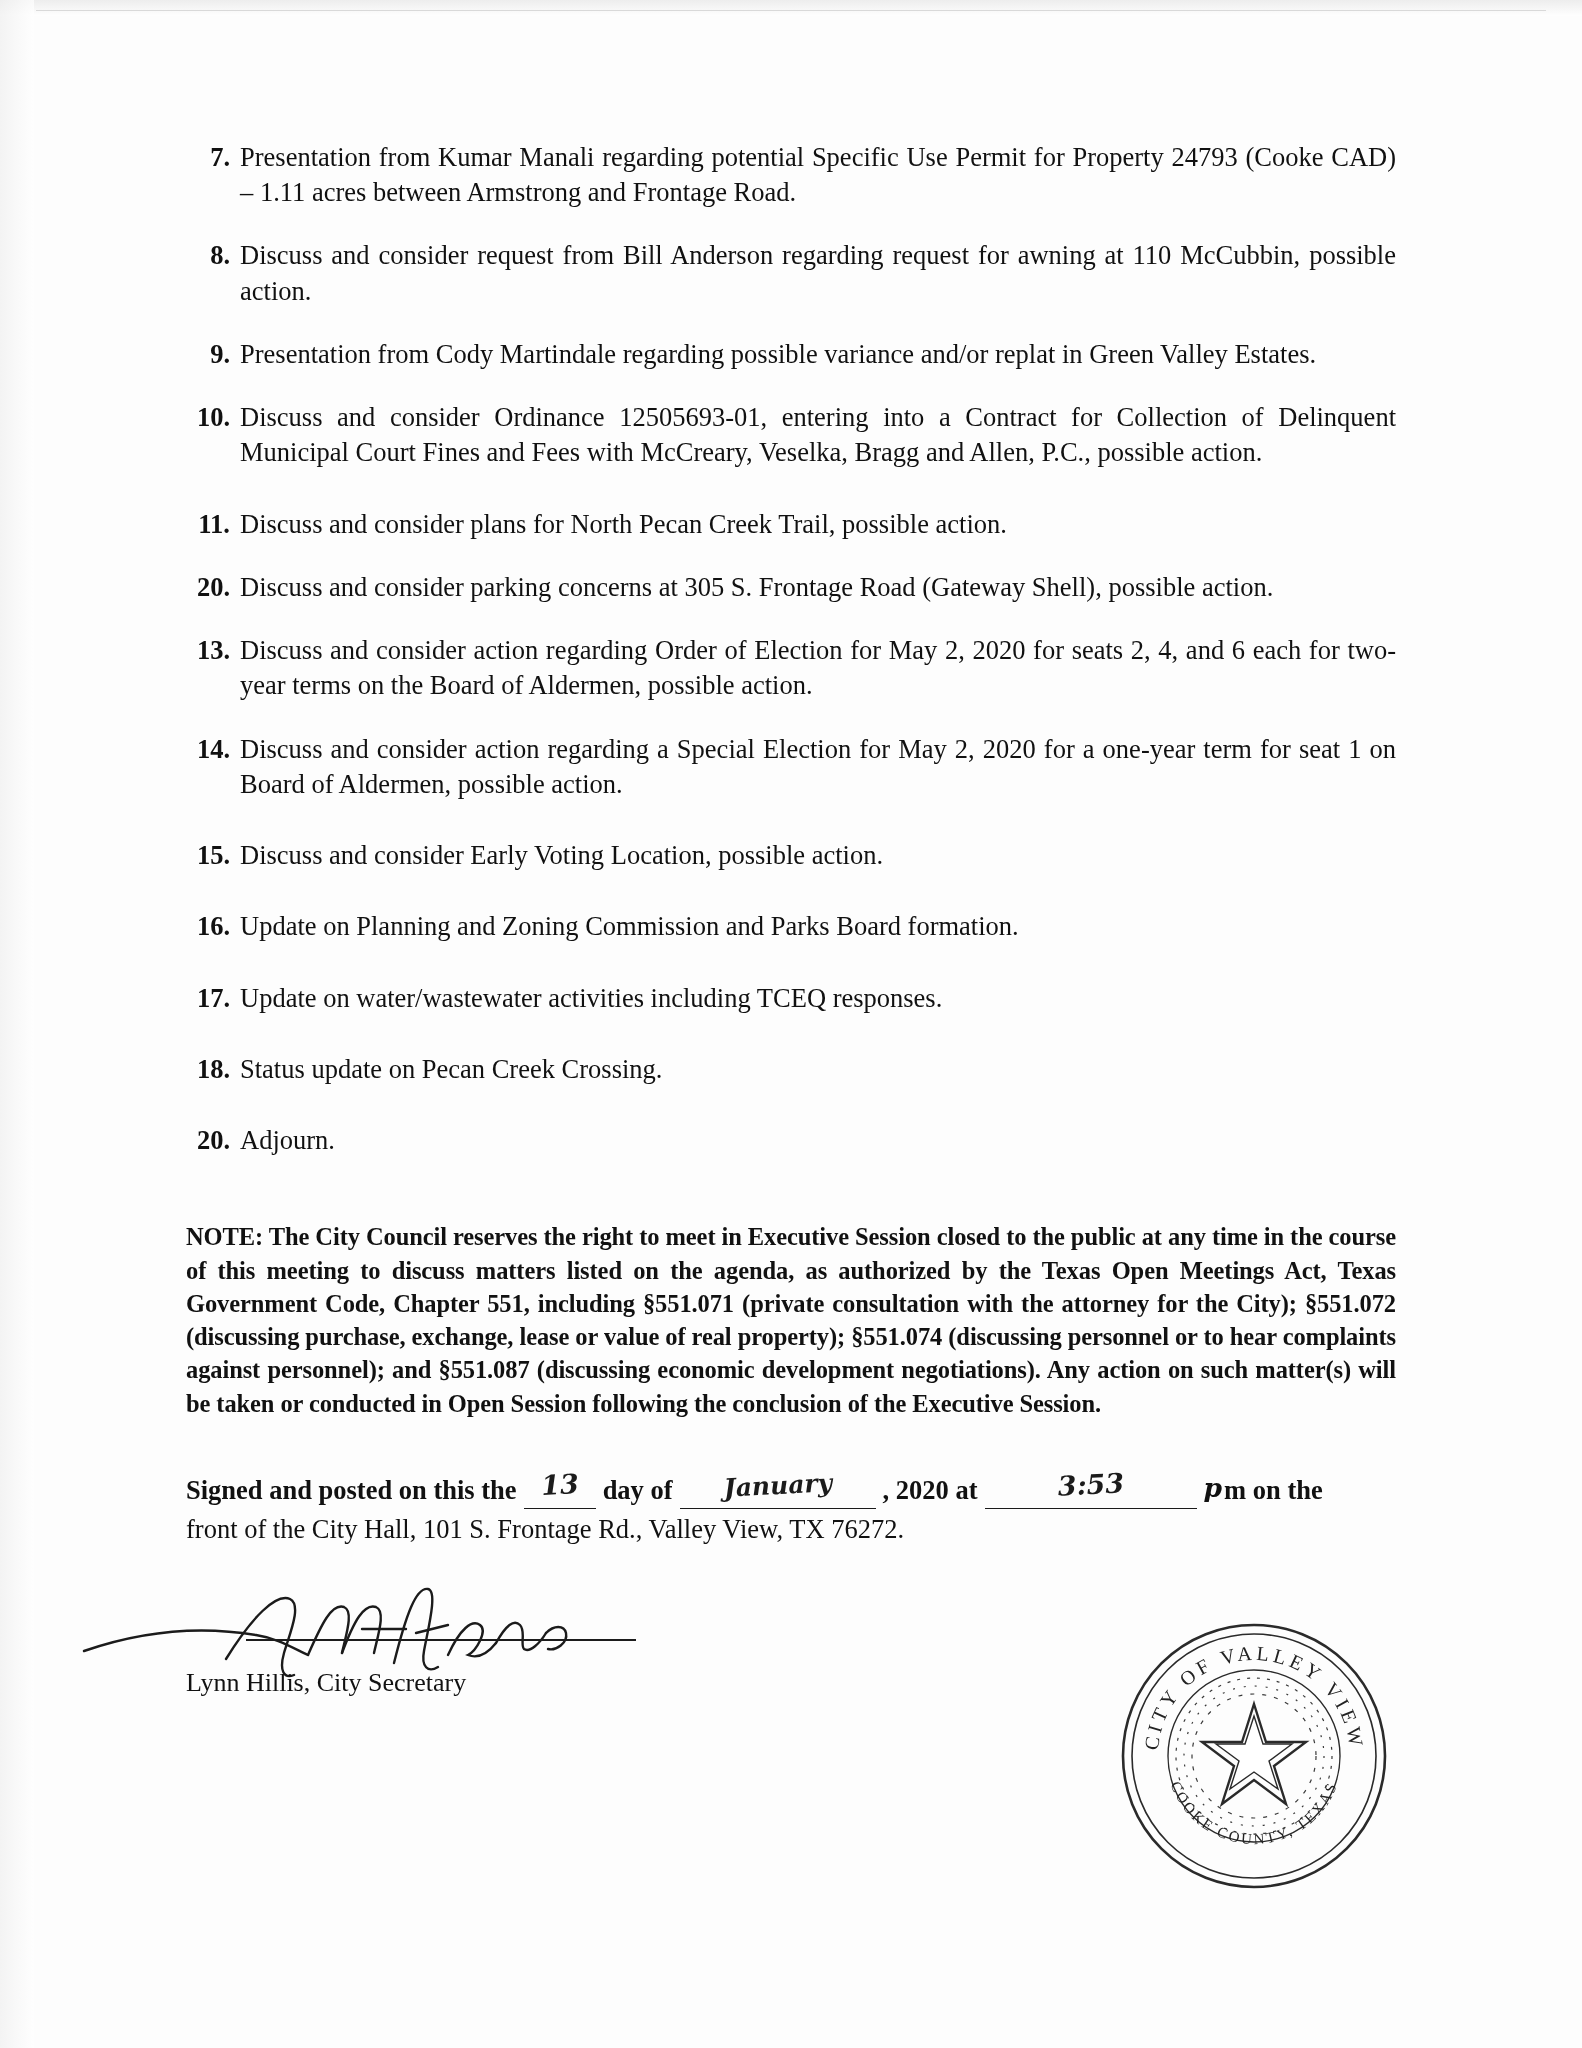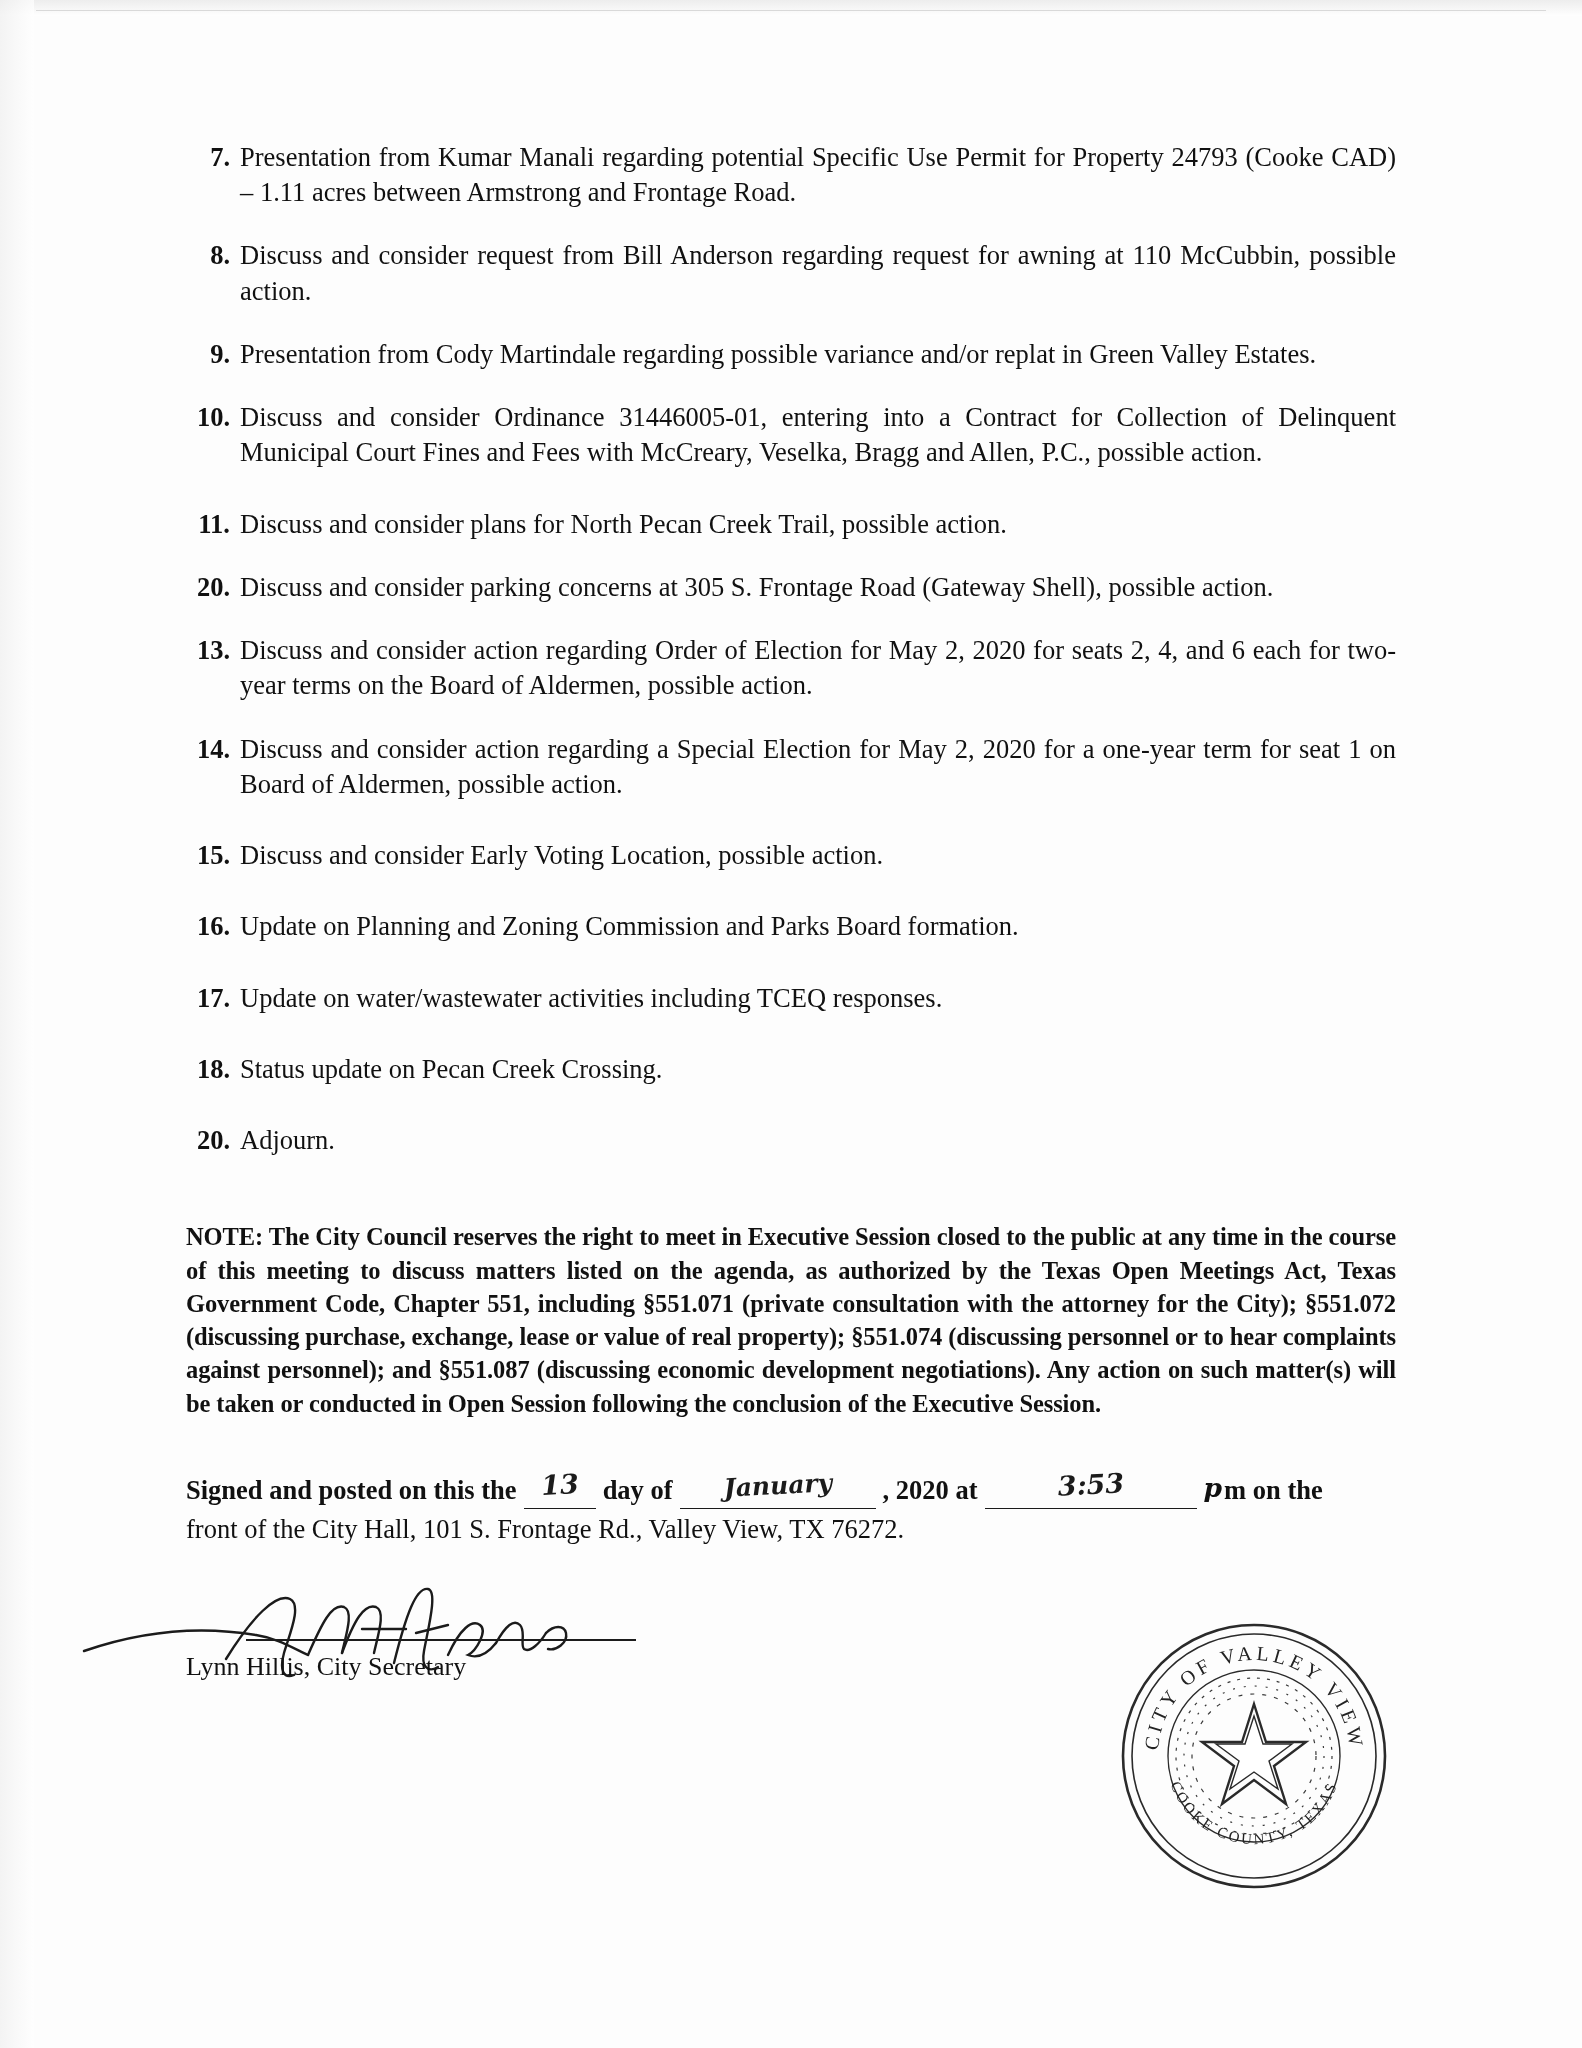--- a/index.html
+++ b/index.html
@@ -136,21 +136,21 @@
 
   
   .sig-area {
     position: relative;
     height: 120px;
     margin-top: 6px;
   }
   .sig-name {
     position: absolute;
     left: 0;
-    top: 96px;
+    top: 112px;
     font-size: 26px;
   }
   .sig-rule {
     position: absolute;
     left: 60px;
     top: 86px;
     width: 390px;
     height: 2px;
     background: #1c1c1c;
   }
@@ -194,21 +194,21 @@
       <li>
         <span class="num">8.</span>
         <span class="txt">Discuss and consider request from Bill Anderson regarding request for awning at 110 McCubbin, possible action.</span>
       </li>
       <li>
         <span class="num">9.</span>
         <span class="txt">Presentation from Cody Martindale regarding possible variance and/or replat in Green Valley Estates.</span>
       </li>
       <li>
         <span class="num">10.</span>
-        <span class="txt">Discuss and consider Ordinance 31446005-01, entering into a Contract for Collection of Delinquent Municipal Court Fines and Fees with McCreary, Veselka, Bragg and Allen, P.C., possible action.</span>
+        <span class="txt">Discuss and consider Ordinance 12505693-01, entering into a Contract for Collection of Delinquent Municipal Court Fines and Fees with McCreary, Veselka, Bragg and Allen, P.C., possible action.</span>
       </li>
       <li class="short">
         <span class="num">11.</span>
         <span class="txt">Discuss and consider plans for North Pecan Creek Trail, possible action.</span>
       </li>
       <li>
         <span class="num">20.</span>
         <span class="txt">Discuss and consider parking concerns at 305 S. Frontage Road (Gateway Shell), possible action.</span>
       </li>
       <li>

